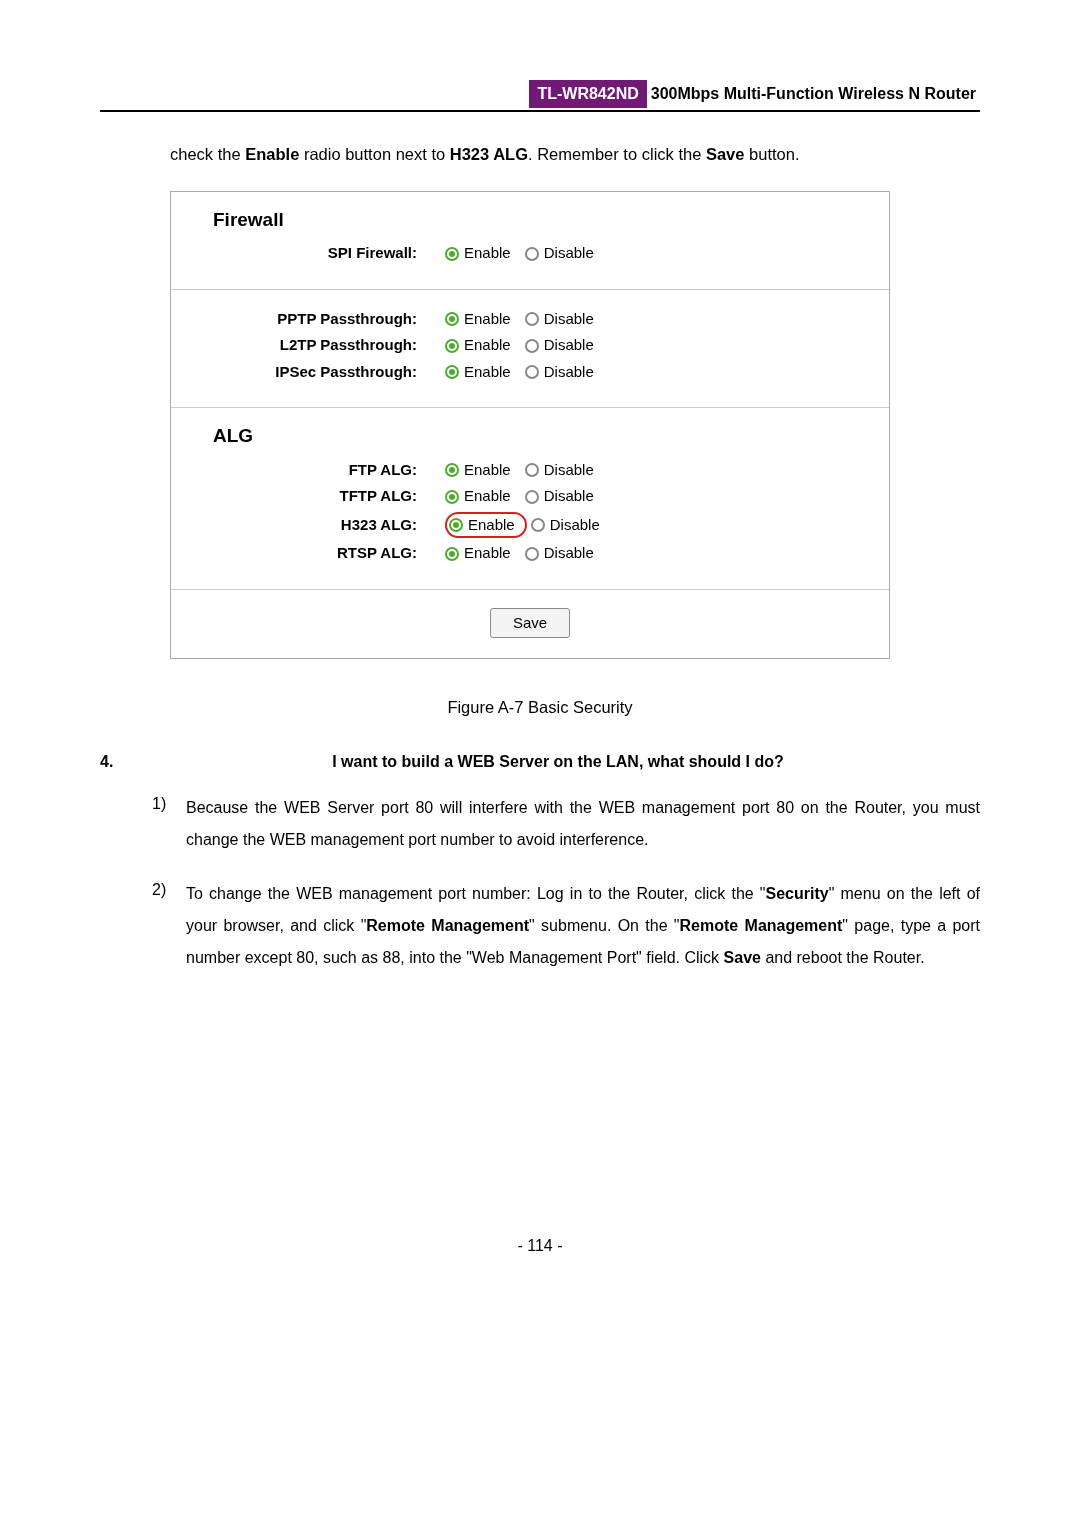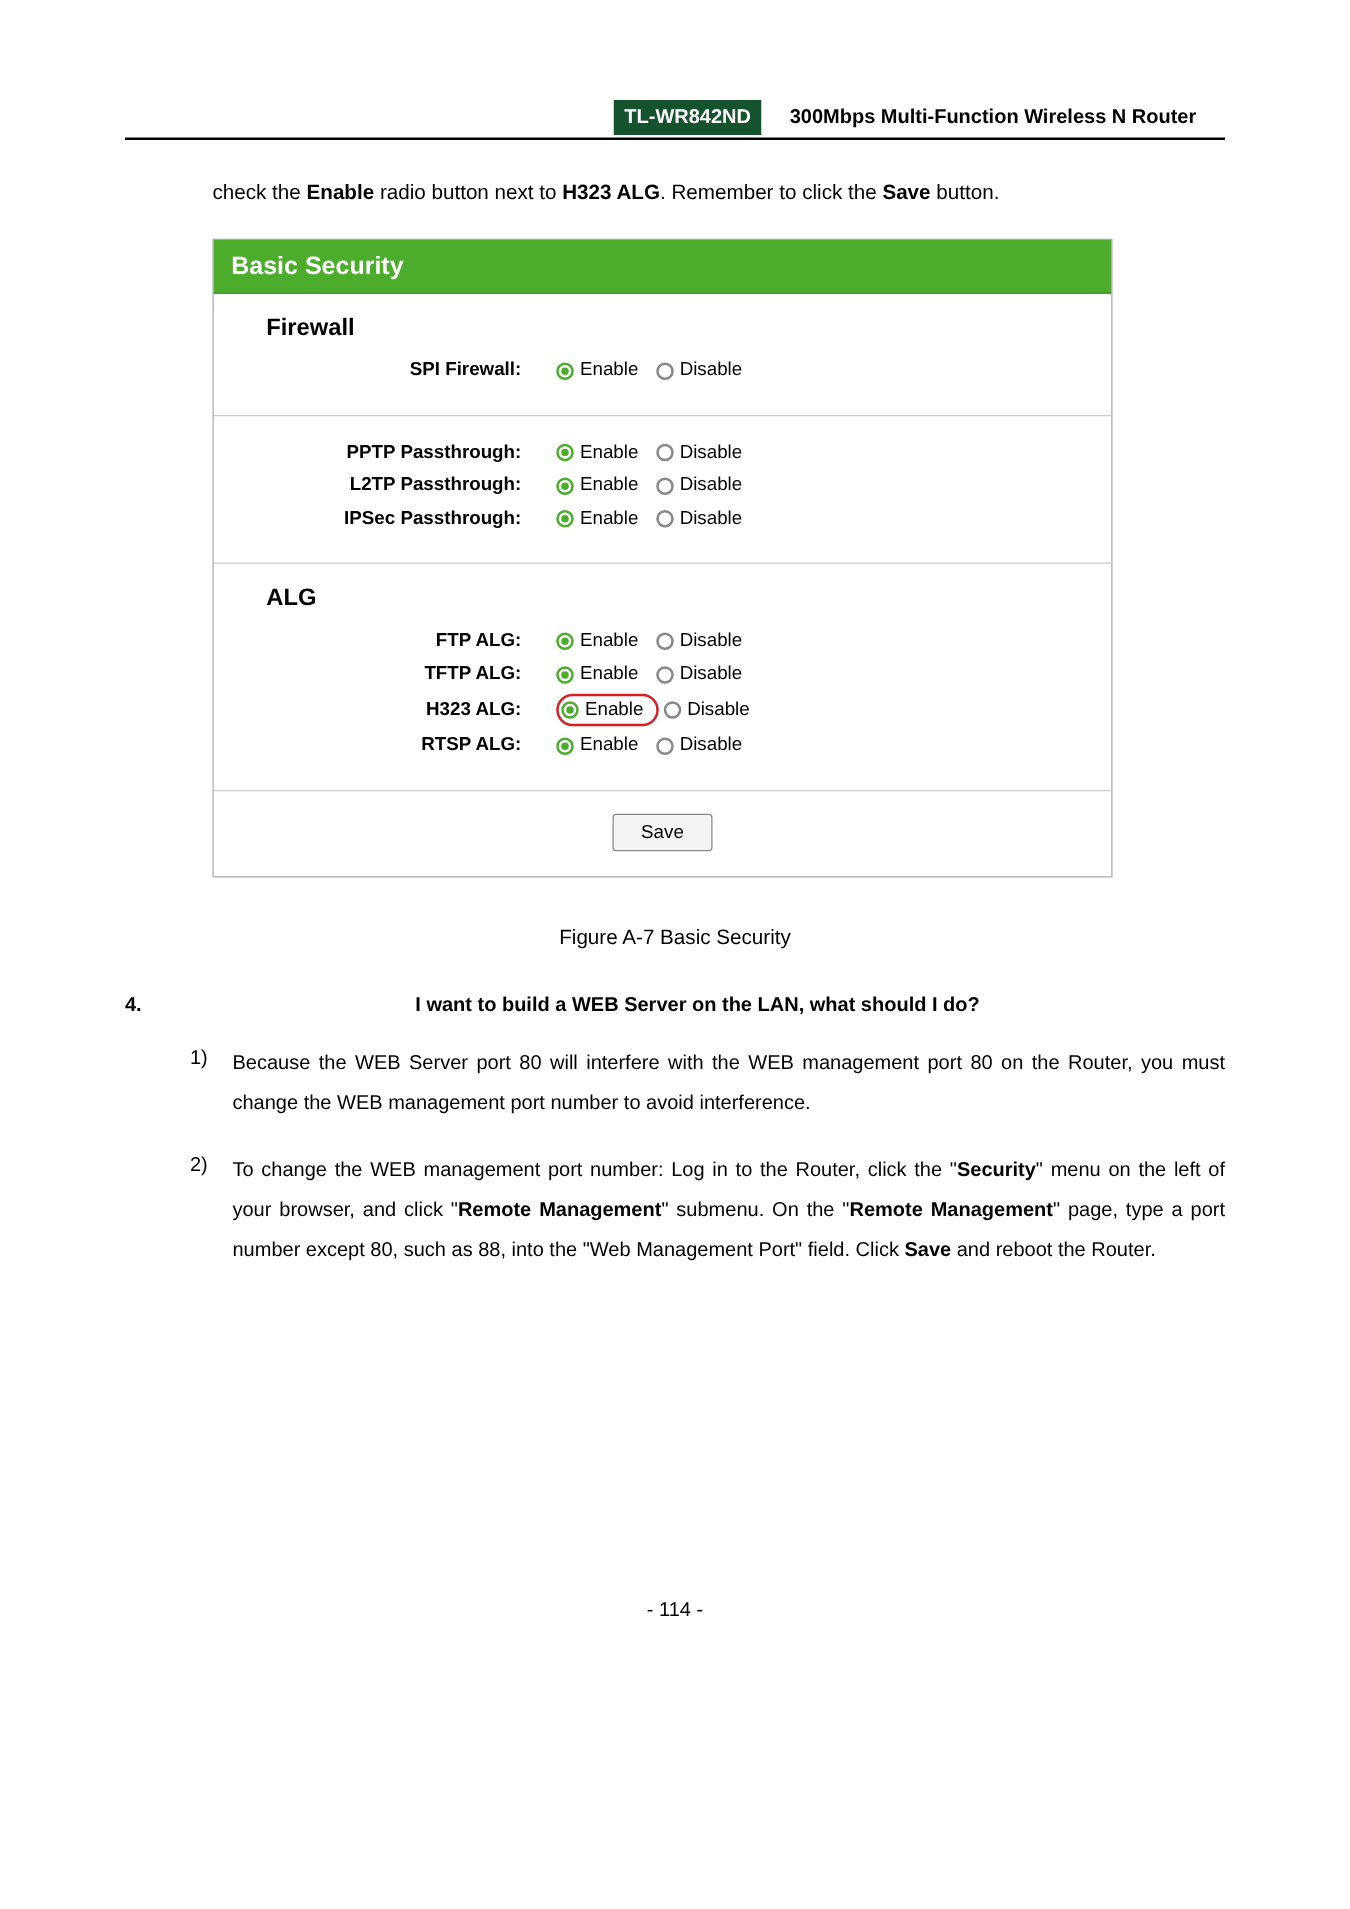--- a/index.html
+++ b/index.html
@@ -15,30 +15,30 @@
   }
   .header-band {
     display: flex;
     align-items: stretch;
     border-bottom: 2px solid #000;
     margin-bottom: 8px;
     padding-bottom: 2px;
     justify-content: flex-end;
   }
   .model-box {
-    background: #14532d;
+    background: #701a75;
     color: #fff;
     font-weight: bold;
     padding: 2px 8px;
     font-size: 16px;
   }
   .model-title {
     font-weight: bold;
     font-size: 16px;
-    padding: 2px 23px;
+    padding: 2px 4px;
   }
   .intro-line {
     margin: 30px 0 24px 70px;
     font-size: 16.5px;
   }
   .panel {
     margin: 0 0 0 70px;
     width: 720px;
     border: 1px solid #aaa;
   }
@@ -141,21 +141,20 @@
 <div class="header-band">
   <span class="model-box">TL-WR842ND</span>
   <span class="model-title">300Mbps Multi-Function Wireless N Router</span>
 </div>
 
 <p class="intro-line">
   <span>check the </span><b>Enable</b><span> radio button next to </span><b>H323 ALG</b><span>. Remember to click the </span><b>Save</b><span> button.</span>
 </p>
 
 <div class="panel">
-  <div class="panel-header">Basic Security</div>
 
   <div class="section">
     <div class="section-title">Firewall</div>
     <div class="row">
       <div class="row-label">SPI Firewall:</div>
       <label class="radio">
         <span class="radio-outer">
             <span class="radio-inner"></span>
           </span>
         <span>Enable</span>

